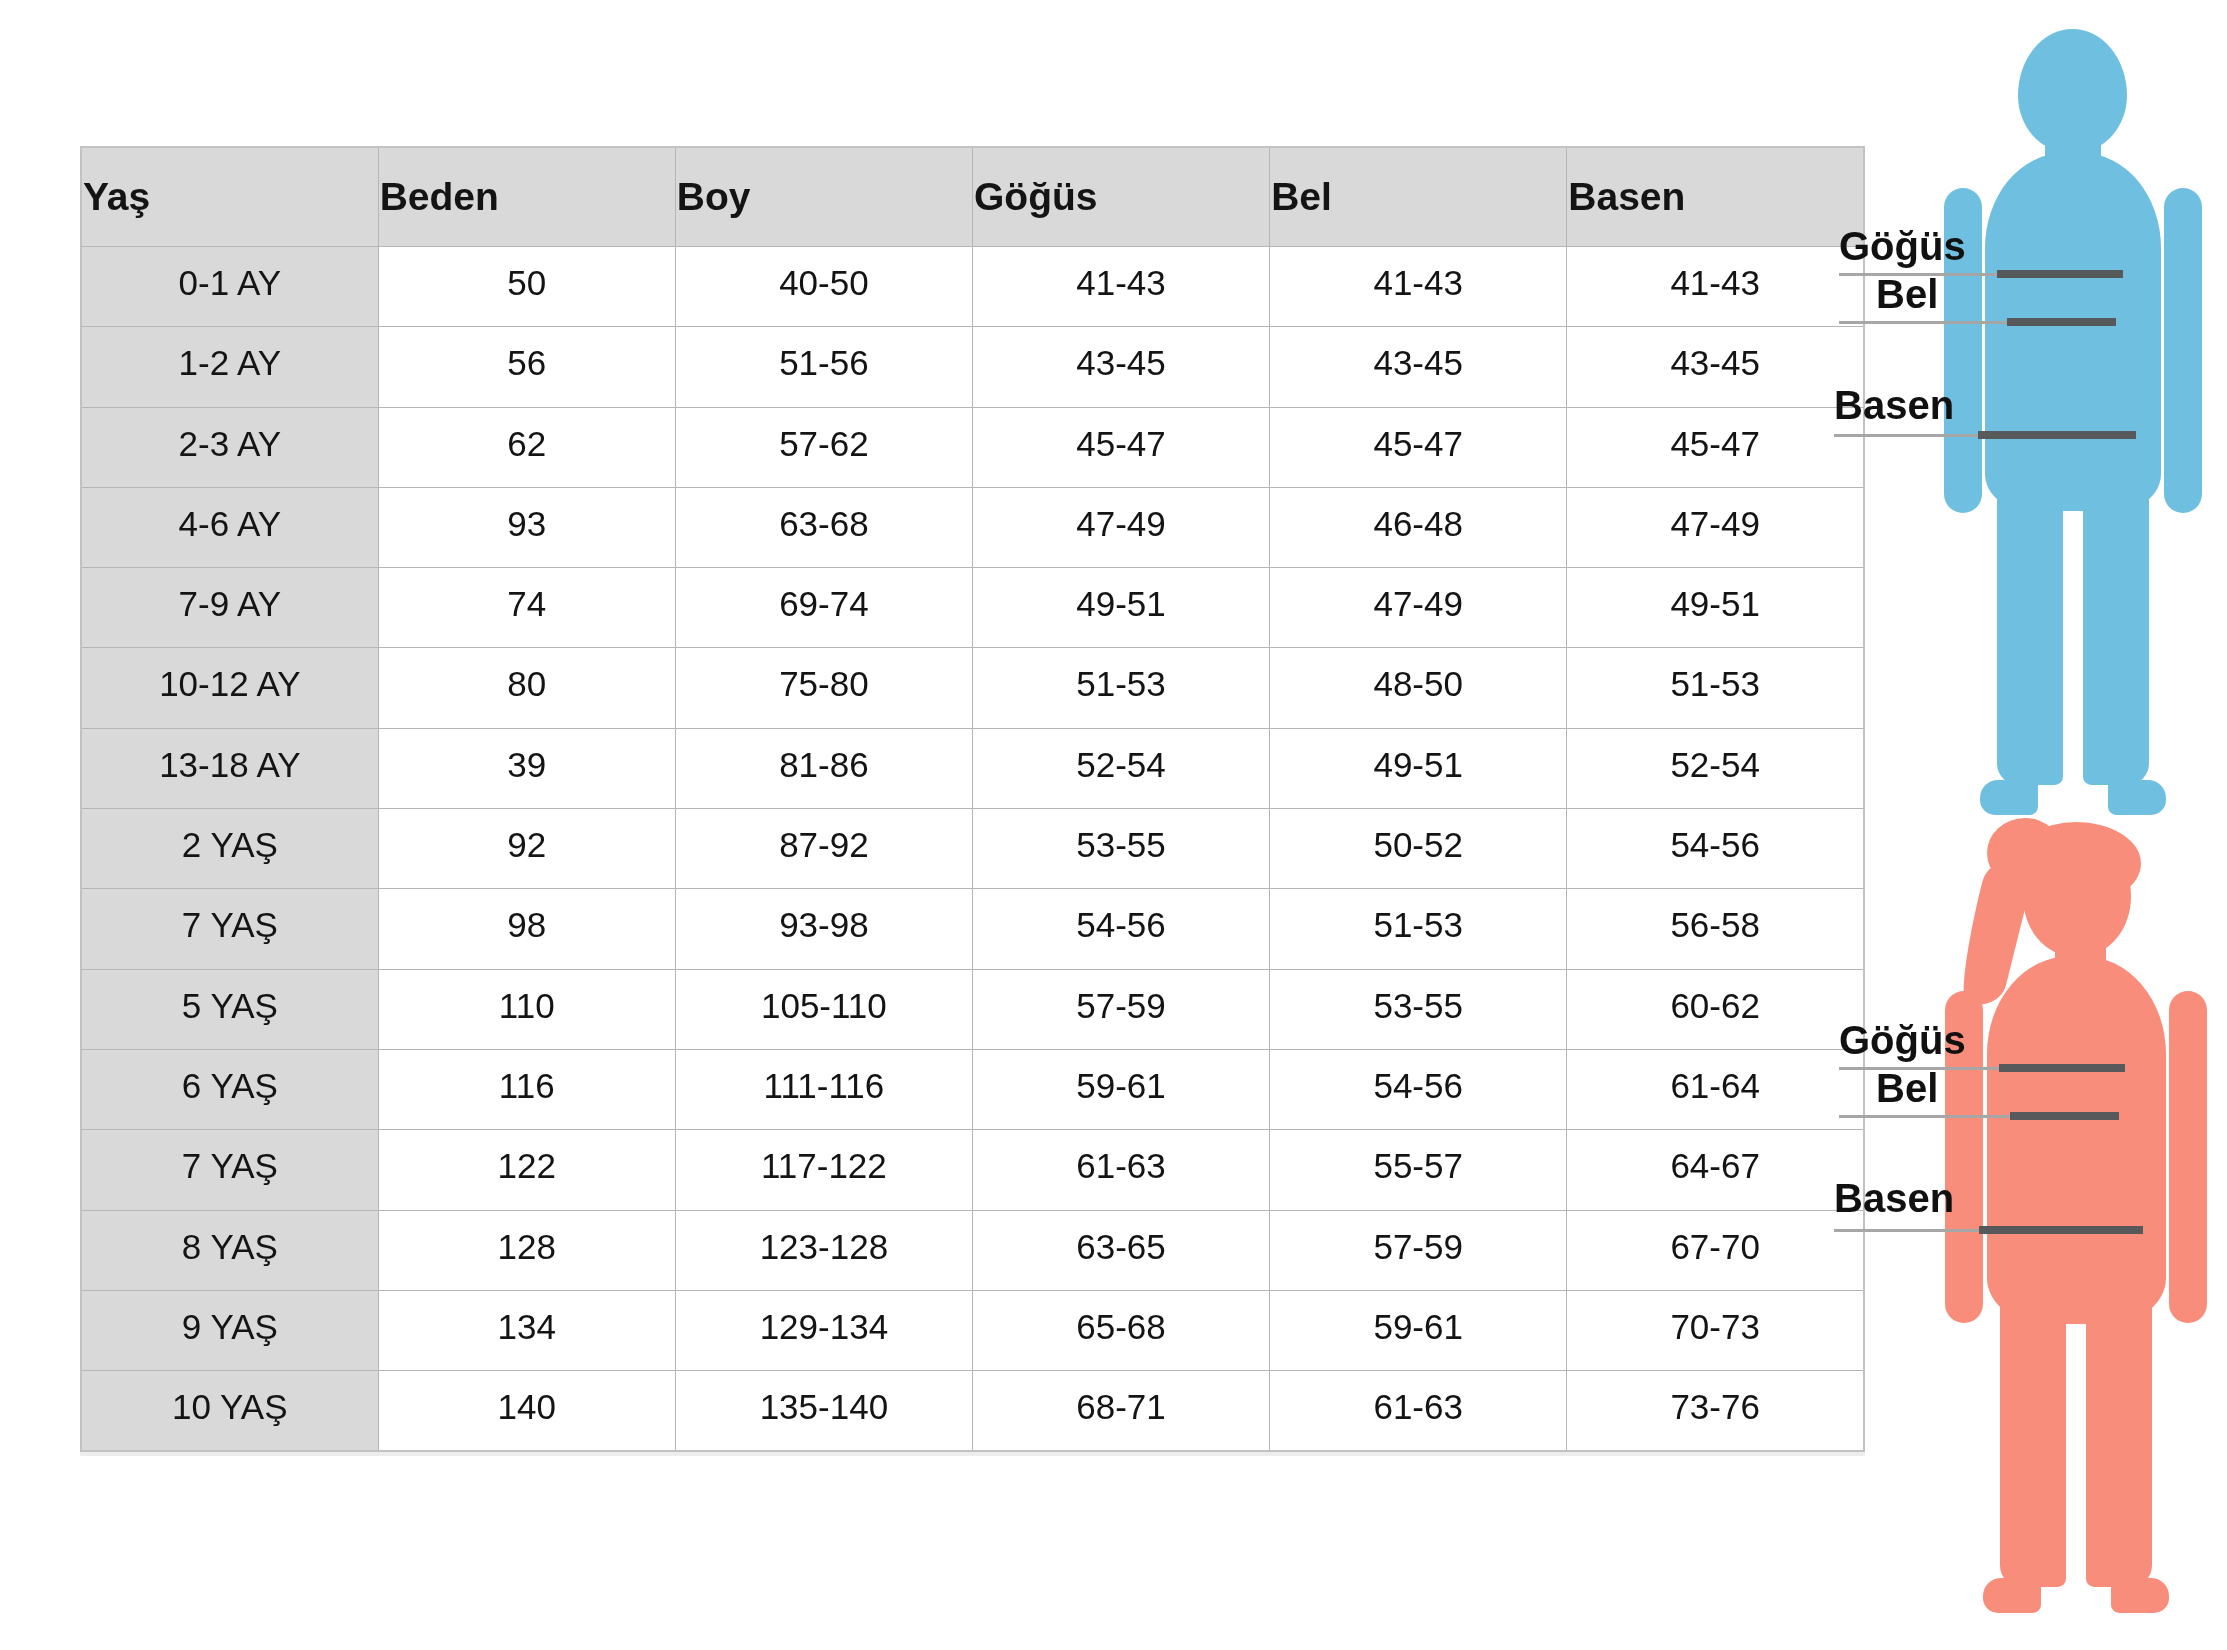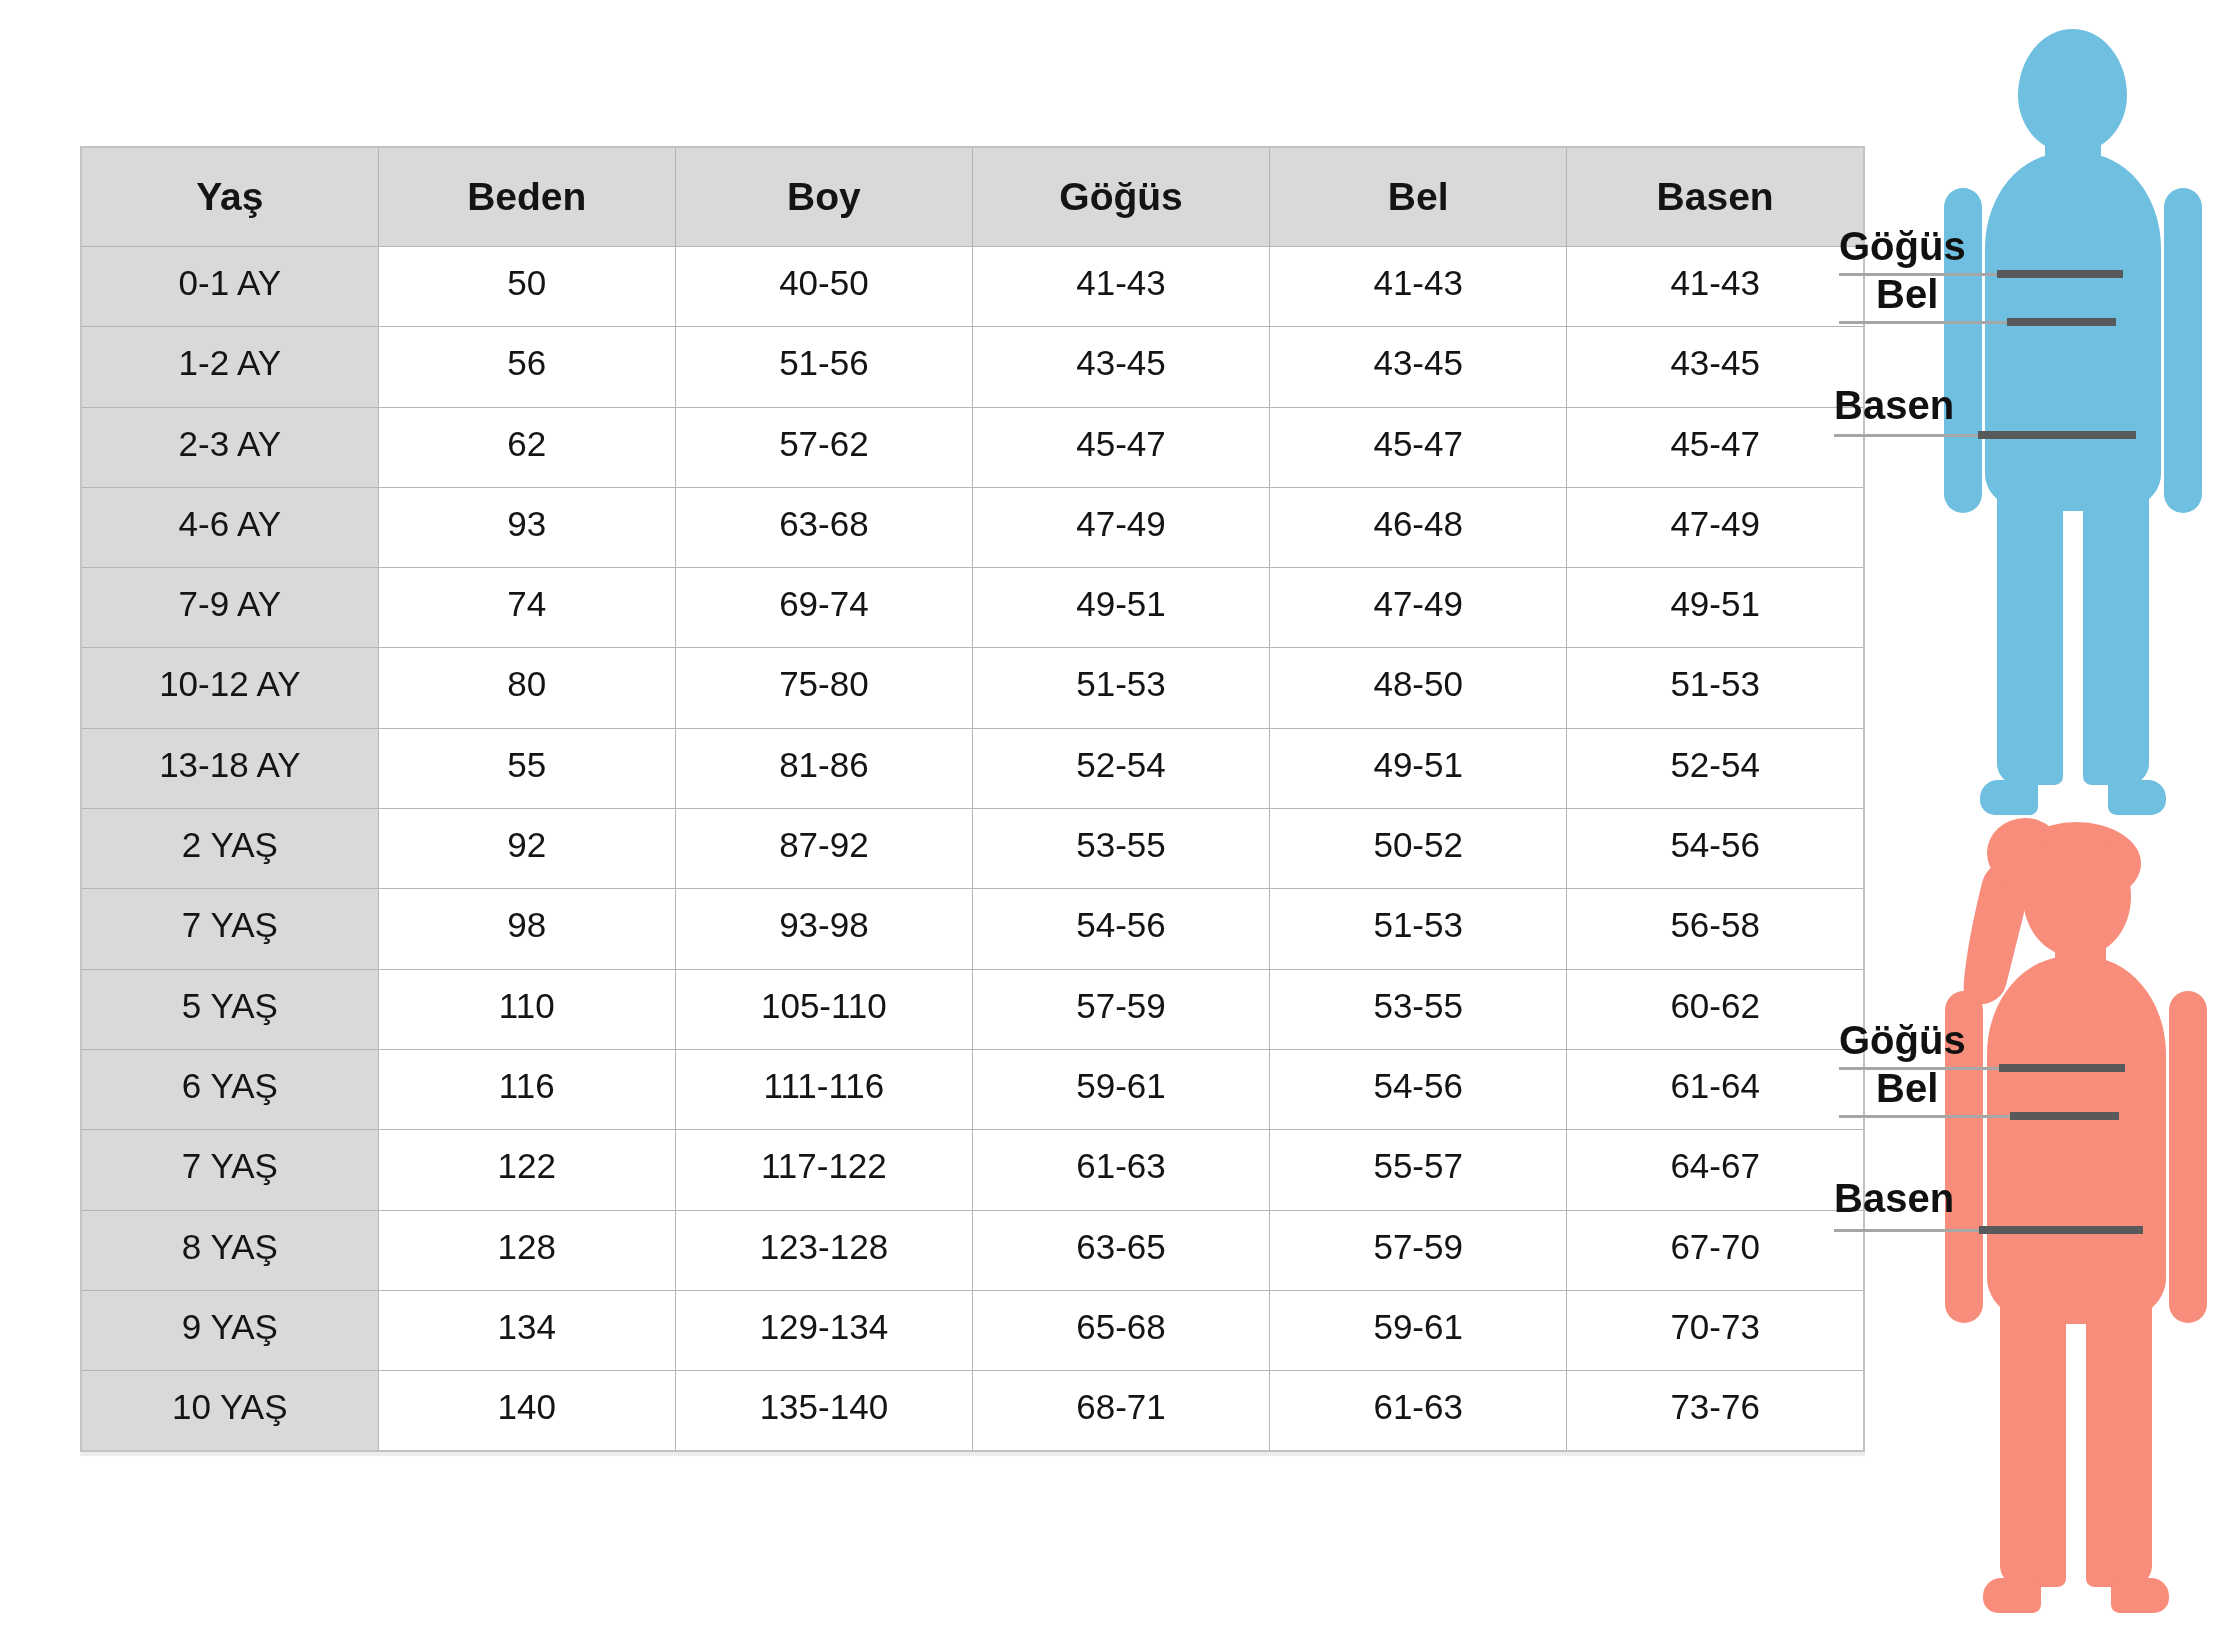--- a/index.html
+++ b/index.html
@@ -22,21 +22,21 @@
     table-layout:fixed;
     border:2.5px solid #c2c2c2;
     box-shadow:0 4.1px 0 rgba(0,0,0,0.07);
     background:#ffffff;
   }
   .size-table th{
     height:96px;
     background:#d9d9d9;
     border:1.7px solid #b5b5b5;
     font-size:39px;font-weight:700;
-    text-align:center;vertical-align:middle;
+    text-align:left;vertical-align:middle;
     letter-spacing:0px;
   }
   .size-table td{
     height:70px;
     border:1.7px solid #b5b5b5;
     background:#ffffff;
     font-size:35px;font-weight:400;
     text-align:center;vertical-align:middle;
     padding-bottom:8.3px;
   }
@@ -145,21 +145,21 @@
         <tr>
           <td>10-12 AY</td>
           <td>80</td>
           <td>75-80</td>
           <td>51-53</td>
           <td>48-50</td>
           <td>51-53</td>
         </tr>
         <tr>
           <td>13-18 AY</td>
-          <td>55</td>
+          <td>39</td>
           <td>81-86</td>
           <td>52-54</td>
           <td>49-51</td>
           <td>52-54</td>
         </tr>
         <tr>
           <td>2 YAŞ</td>
           <td>92</td>
           <td>87-92</td>
           <td>53-55</td>

